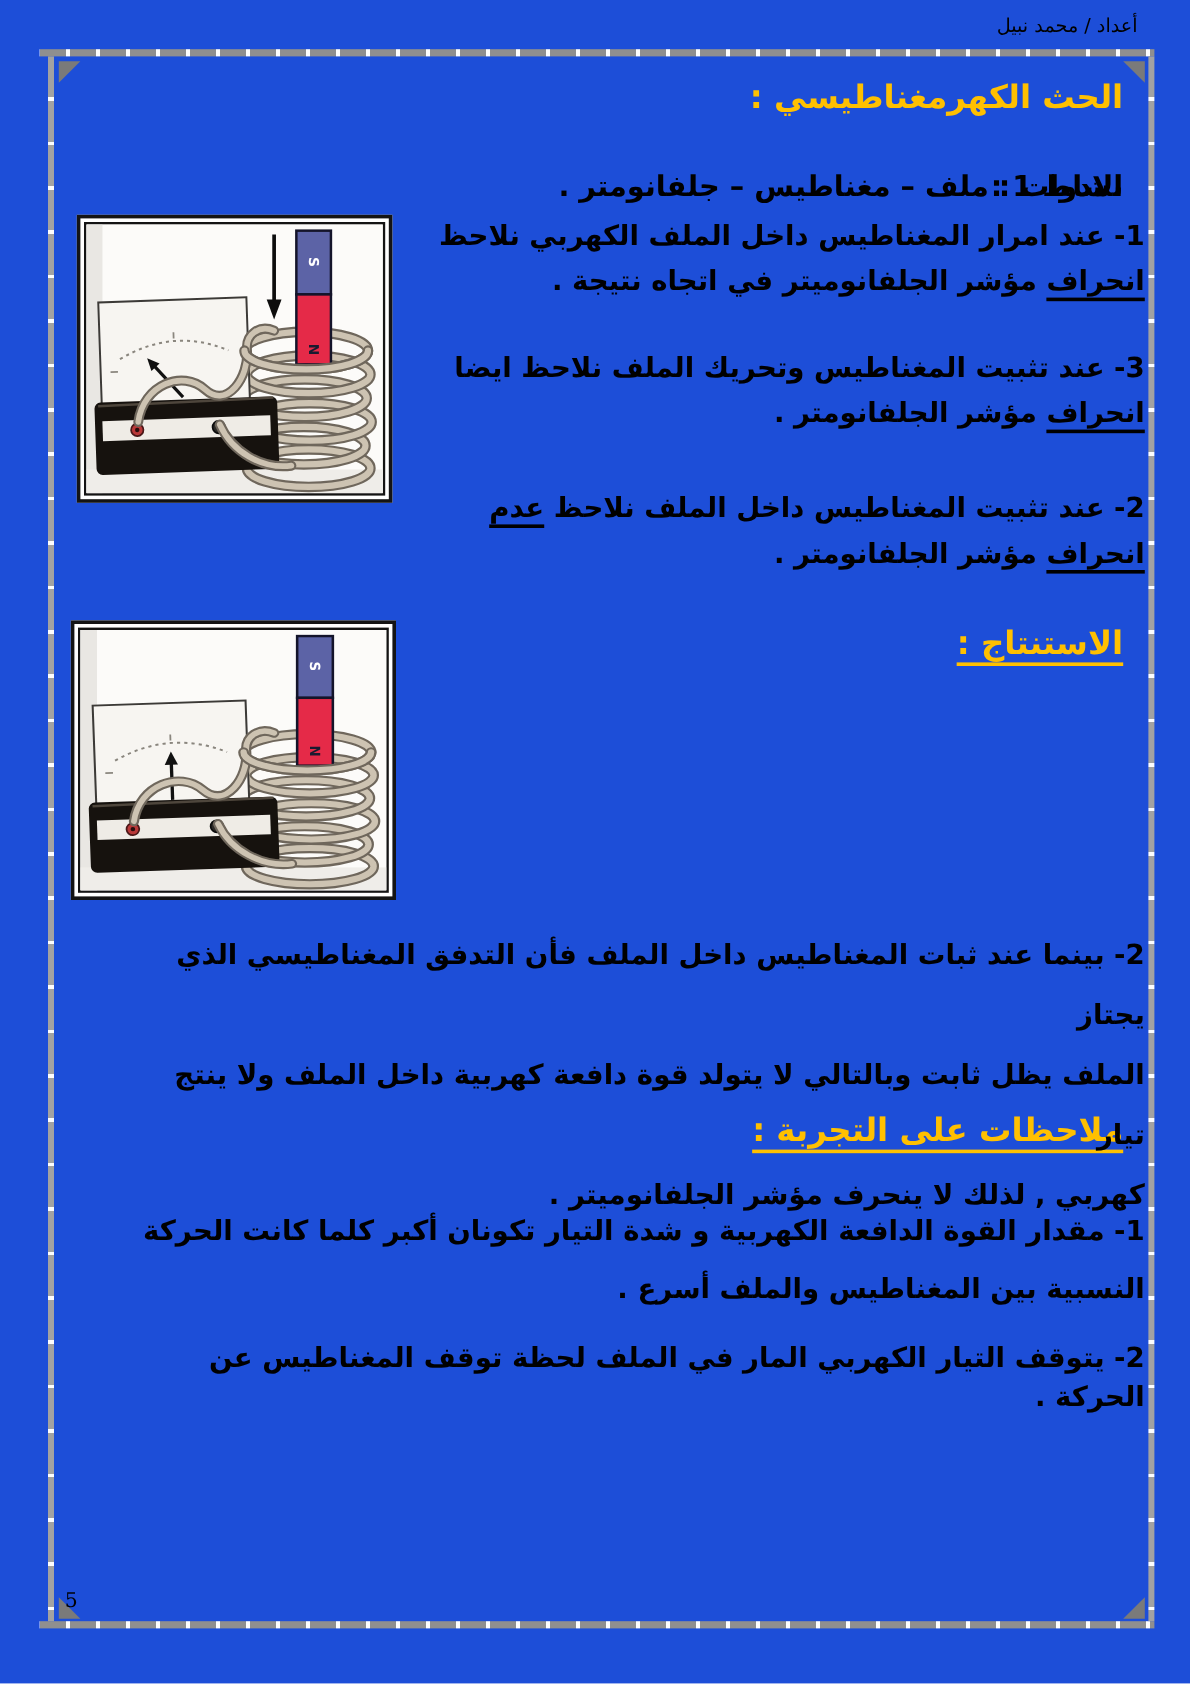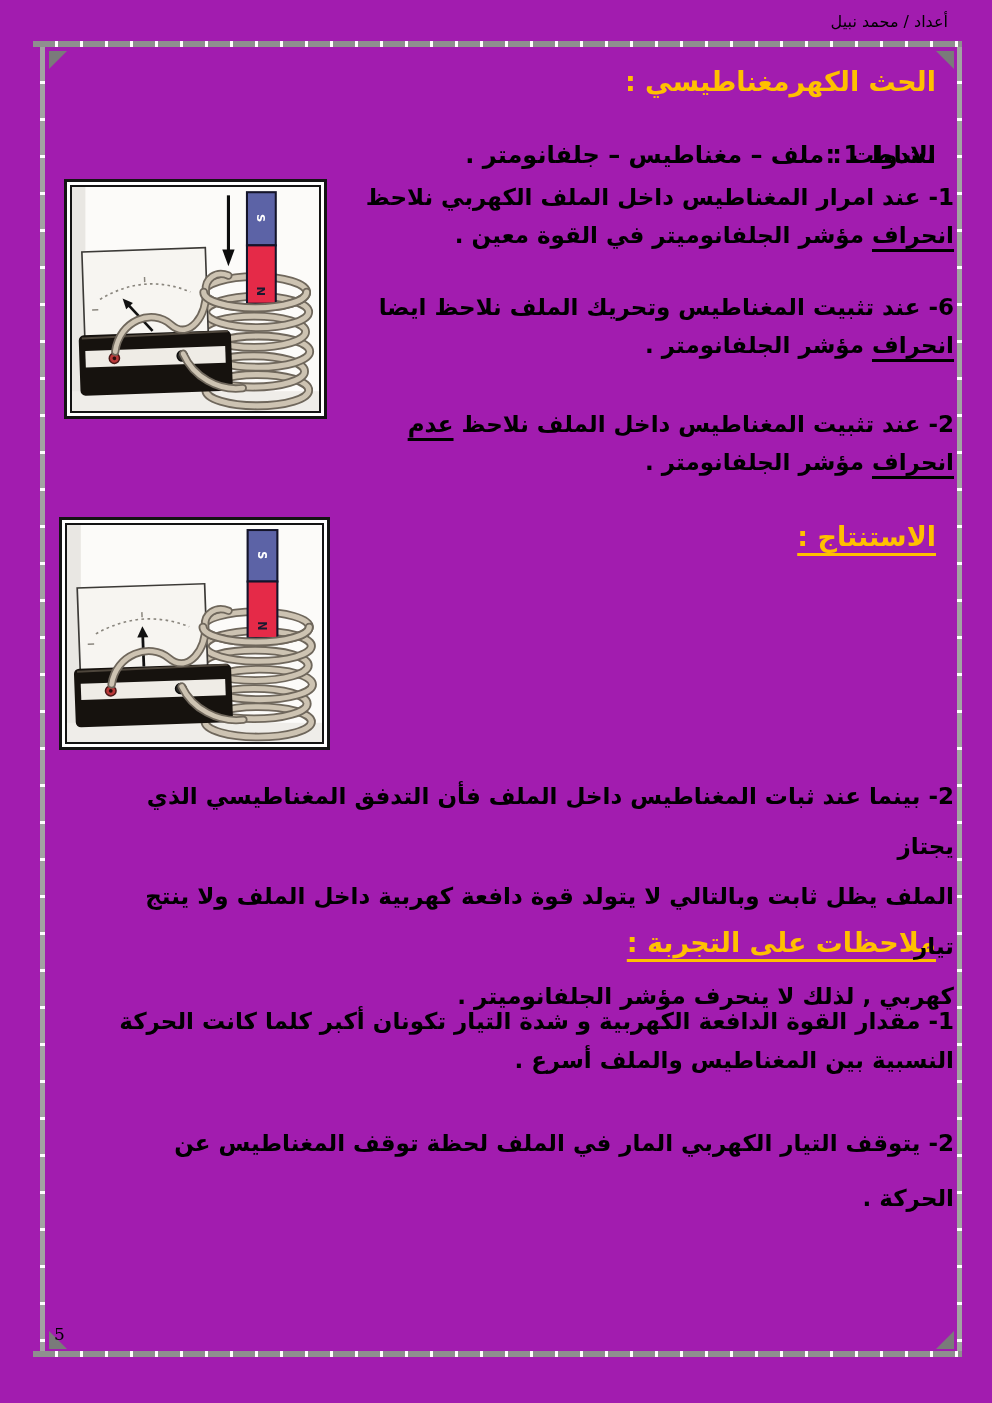--- a/index.html
+++ b/index.html
@@ -1,19 +1,19 @@
 <!DOCTYPE html>
 <html lang="ar" dir="rtl" style="--heading-color: #FFC000; --magnet-top: #5c63a6; --magnet-bottom: #e52a48;"><head>
 <meta charset="utf-8">
 <style>
   html,body{margin:0;padding:0;background:#ffffff;}
   .page{
     position:relative;
     width:992px;height:1403px;
-    background:#a21caf;
+    background:#1d4ed8;
     font-family:"DejaVu Sans","Liberation Sans",sans-serif;
     overflow:hidden;
     direction:rtl;
   }
   
   .h-dash{position:absolute;left:33px;width:929px;height:6px;
     background:repeating-linear-gradient(90deg,#8f8f8f 0 22px,#fdfdfd 22px 25px);}
   .h-dash.top{top:41px;} .h-dash.bottom{top:1351px;}
   .v-dash{position:absolute;top:47px;height:1304px;width:5px;
     background:repeating-linear-gradient(180deg,#a2a2a2 0 34px,#fdfdfd 34px 37px);}
@@ -33,22 +33,22 @@
   .gold-heading{font-size:27px;color:var(--heading-color);
     text-decoration:underline;text-decoration-thickness:2.5px;text-underline-offset:7px;}
   .h-istintaj{top:521px;right:56px;}
   .h-mulahazat{top:927px;right:56px;margin-left:48px;}
   .para{font-size:23px;line-height:38px;text-align:right;white-space:pre-line;}
   .p-obs1{top:178px;right:38px;width:602px;}
   .p-obs2{top:288px;right:38px;width:602px;}
   .p-obs3{top:405px;right:38px;width:602px;}
   .p-conc1{top:595px;right:38px;width:602px;line-height:39px;}
   .p-conc2{top:771px;right:38px;width:848px;line-height:50px;}
-  .p-note1{top:1002px;right:38px;width:848px;line-height:39px;}
-  .p-note2{top:1116px;right:38px;width:848px;line-height:55px;}
+  .p-note1{top:1002px;right:38px;width:848px;line-height:49px;}
+  .p-note2{top:1116px;right:38px;width:848px;line-height:33px;}
   .para .u{text-decoration:underline;text-decoration-thickness:2.5px;text-underline-offset:6px;}
   .page-number{position:absolute;left:54px;top:1324px;font-size:17px;
     font-family:"DejaVu Serif","Liberation Serif",serif;color:#000;}
 
   
   .figure{position:absolute;background:#ffffff;border:3px solid #141414;padding:3px;box-sizing:border-box;}
   .figure .inner{width:100%;height:100%;border:2px solid #141414;box-sizing:border-box;background:#fcfbf9;}
   .fig1{left:64px;top:179px;width:263px;height:240px;}
   .fig2{left:59px;top:517px;width:271px;height:233px;}
   .figure svg{display:block;width:100%;height:100%;}
@@ -69,22 +69,22 @@
   <div class="tri bl"></div>
   <div class="tri br"></div>
 
   <div class="txt t-title">الحث الكهرمغناطيسي :</div>
   <div class="txt t-nashat">نشاط 1 :</div>
   <div class="txt t-adawat">الادوات : ملف – مغناطيس – جلفانومتر .</div>
   <div class="txt gold-heading h-istintaj">الاستنتاج :</div>
   <div class="txt gold-heading h-mulahazat">ملاحظات على التجربة :</div>
 
   <div class="txt para p-obs1"><span>1- عند امرار المغناطيس داخل الملف الكهربي نلاحظ
-</span><span class="u">انحراف</span><span> مؤشر الجلفانوميتر في القوة معين .</span></div>
-  <div class="txt para p-obs2"><span>6- عند تثبيت المغناطيس وتحريك الملف نلاحظ ايضا
+</span><span class="u">انحراف</span><span> مؤشر الجلفانوميتر في اتجاه نتيجة .</span></div>
+  <div class="txt para p-obs2"><span>3- عند تثبيت المغناطيس وتحريك الملف نلاحظ ايضا
 </span><span class="u">انحراف</span><span> مؤشر الجلفانومتر .</span></div>
   <div class="txt para p-obs3"><span>2- عند تثبيت المغناطيس داخل الملف نلاحظ </span><span class="u">عدم</span><span>
 </span><span class="u">انحراف</span><span> مؤشر الجلفانومتر .</span></div>
   <div class="txt para p-conc2"><span>2- بينما عند ثبات المغناطيس داخل الملف فأن التدفق المغناطيسي الذي يجتاز
 الملف يظل ثابت وبالتالي لا يتولد قوة دافعة كهربية داخل الملف ولا ينتج تيار
 كهربي , لذلك لا ينحرف مؤشر الجلفانوميتر .</span></div>
   <div class="txt para p-note1"><span>1- مقدار القوة الدافعة الكهربية و شدة التيار تكونان أكبر كلما كانت الحركة
 النسبية بين المغناطيس والملف أسرع .</span></div>
   <div class="txt para p-note2"><span>2- يتوقف التيار الكهربي المار في الملف لحظة توقف المغناطيس عن الحركة .</span></div>
 

